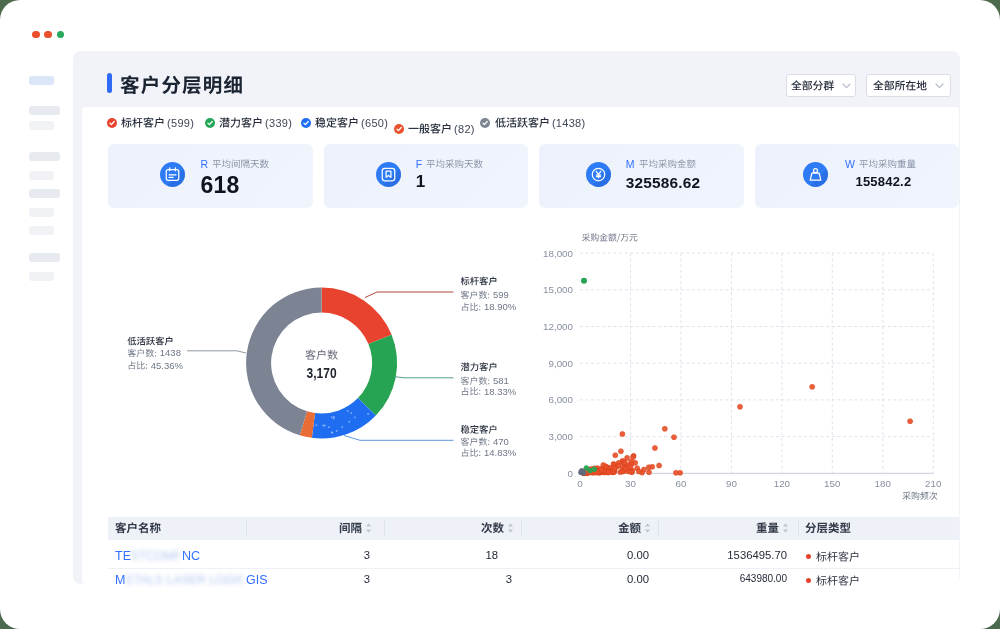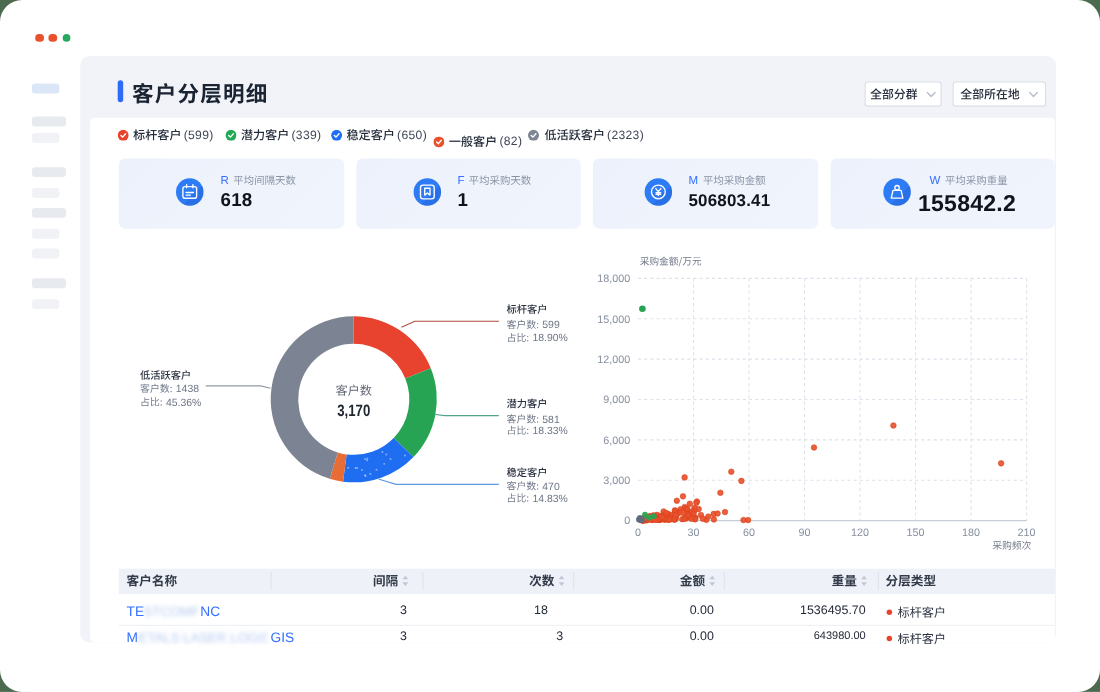--- a/index.html
+++ b/index.html
@@ -133,21 +133,21 @@
       </svg>
       <svg class="t" width="55.0" height="11" viewBox="0 0 55.00 11">
         <g transform="translate(0,9.68) scale(0.011000,-0.011000)" fill="#252d3b">
           <use href="#gm4f4e" x="0.0"></use>
           <use href="#gm6d3b" x="1000.0"></use>
           <use href="#gm8dc3" x="2000.0"></use>
           <use href="#gm5ba2" x="3000.0"></use>
           <use href="#gm6237" x="4000.0"></use>
         </g>
       </svg>
-      <span style="font-size:11px;color:#3e4656;margin-left:2px;letter-spacing:.3px">(2323)</span>
+      <span style="font-size:11px;color:#3e4656;margin-left:2px;letter-spacing:.3px">(1438)</span>
     </div>
 <div class="abs" style="left:108px;top:143.5px;width:204.5px;height:64px;border-radius:6px;
 background:linear-gradient(135deg,#ecf1fb 0%,#f0f5fd 100%)">
 <div class="abs" style="left:52.0px;top:18px;width:25px;height:25px;border-radius:50%;background:#2e7bf6;overflow:hidden">
 <div class="abs" style="left:10px;top:12px;width:30px;height:30px;background:rgba(22,64,160,.18);transform:rotate(45deg)"></div>
 <svg class="abs" style="left:0;top:0" width="25" height="25" viewBox="0 0 26 26">
           <g fill="none" stroke="#fff" stroke-width="1.3" stroke-linecap="round">
             <rect x="6.5" y="8" width="13" height="11" rx="2"></rect>
             <path d="M10 6.2 V9 M16 6.2 V9 M9.5 13.5 h7 M9.5 16 h4"></path>
           </g>
@@ -159,21 +159,21 @@
           <g transform="translate(0,8.36) scale(0.009500,-0.009500)" fill="#8a93a6">
             <use href="#gr5e73" x="0.0"></use>
             <use href="#gr5747" x="1000.0"></use>
             <use href="#gr95f4" x="2000.0"></use>
             <use href="#gr9694" x="3000.0"></use>
             <use href="#gr5929" x="4000.0"></use>
             <use href="#gr6570" x="5000.0"></use>
           </g>
         </svg>
       </div>
-<div class="abs" style="left:92.5px;top:28.5px;font-size:17px;font-weight:bold;color:#10141c;letter-spacing:.2px">618</div>
+<div class="abs" style="left:92.5px;top:28.5px;font-size:23px;font-weight:bold;color:#10141c;letter-spacing:.2px">618</div>
 </div>
 <div class="abs" style="left:323.5px;top:143.5px;width:204.5px;height:64px;border-radius:6px;
 background:linear-gradient(135deg,#ecf1fb 0%,#f0f5fd 100%)">
 <div class="abs" style="left:52.5px;top:18px;width:25px;height:25px;border-radius:50%;background:#2e7bf6;overflow:hidden">
 <div class="abs" style="left:10px;top:12px;width:30px;height:30px;background:rgba(22,64,160,.18);transform:rotate(45deg)"></div>
 <svg class="abs" style="left:0;top:0" width="25" height="25" viewBox="0 0 26 26">
           <g fill="none" stroke="#fff" stroke-width="1.3" stroke-linecap="round" stroke-linejoin="round">
             <rect x="6.5" y="6.5" width="13" height="13" rx="2.5"></rect>
             <path d="M10.5 9.5 h5 v6.5 l-2.5 -2 l-2.5 2 z"></path>
           </g>
@@ -211,21 +211,21 @@
           <g transform="translate(0,8.36) scale(0.009500,-0.009500)" fill="#8a93a6">
             <use href="#gr5e73" x="0.0"></use>
             <use href="#gr5747" x="1000.0"></use>
             <use href="#gr91c7" x="2000.0"></use>
             <use href="#gr8d2d" x="3000.0"></use>
             <use href="#gr91d1" x="4000.0"></use>
             <use href="#gr989d" x="5000.0"></use>
           </g>
         </svg>
       </div>
-<div class="abs" style="left:86.8px;top:30.7px;font-size:15.4px;font-weight:bold;color:#10141c;letter-spacing:.2px">506803.41</div>
+<div class="abs" style="left:86.8px;top:30.7px;font-size:15.4px;font-weight:bold;color:#10141c;letter-spacing:.2px">325586.62</div>
 </div>
 <div class="abs" style="left:754.5px;top:143.5px;width:204.5px;height:64px;border-radius:6px;
 background:linear-gradient(135deg,#ecf1fb 0%,#f0f5fd 100%)">
 <div class="abs" style="left:48.5px;top:18px;width:25px;height:25px;border-radius:50%;background:#2e7bf6;overflow:hidden">
 <div class="abs" style="left:10px;top:12px;width:30px;height:30px;background:rgba(22,64,160,.18);transform:rotate(45deg)"></div>
 <svg class="abs" style="left:0;top:0" width="25" height="25" viewBox="0 0 26 26">
           <g fill="none" stroke="#fff" stroke-width="1.3" stroke-linecap="round" stroke-linejoin="round">
             <path d="M9.2 11.5 h7.6 l1.7 7.3 h-11 z"></path>
             <circle cx="13" cy="9" r="2.1"></circle>
           </g>
@@ -237,21 +237,21 @@
           <g transform="translate(0,8.36) scale(0.009500,-0.009500)" fill="#8a93a6">
             <use href="#gr5e73" x="0.0"></use>
             <use href="#gr5747" x="1000.0"></use>
             <use href="#gr91c7" x="2000.0"></use>
             <use href="#gr8d2d" x="3000.0"></use>
             <use href="#gr91cd" x="4000.0"></use>
             <use href="#gr91cf" x="5000.0"></use>
           </g>
         </svg>
       </div>
-<div class="abs" style="left:80px;top:30.7px;font-size:21px;font-weight:bold;color:#10141c;letter-spacing:.2px">155842.2</div>
+<div class="abs" style="left:101px;top:30.7px;font-size:13px;font-weight:bold;color:#10141c;letter-spacing:.2px">155842.2</div>
 </div>
 <svg class="abs" style="left:82px;top:225px" width="877" height="287" viewBox="82 225 877 287">
       <path d="M321.60 287.50 A75.5 75.5 0 0 1 391.62 334.77 L368.44 344.12 A50.5 50.5 0 0 0 321.60 312.50 Z" fill="#e7432e"></path>
       <path d="M391.62 334.77 A75.5 75.5 0 0 1 375.88 415.47 L357.91 398.10 A50.5 50.5 0 0 0 368.44 344.12 Z" fill="#27a453"></path>
       <path d="M375.88 415.47 A75.5 75.5 0 0 1 311.86 437.87 L315.08 413.08 A50.5 50.5 0 0 0 357.91 398.10 Z" fill="#1f6ef2"></path>
       <path d="M311.86 437.87 A75.5 75.5 0 0 1 299.85 435.30 L307.05 411.36 A50.5 50.5 0 0 0 315.08 413.08 Z" fill="#e86c35"></path>
       <path d="M299.85 435.30 A75.5 75.5 0 0 1 321.60 287.50 L321.60 312.50 A50.5 50.5 0 0 0 307.05 411.36 Z" fill="#7c8494"></path>
       <circle cx="355.0" cy="417.3" r="0.9" fill="#fff" fill-opacity=".45"></circle>
       <circle cx="349.3" cy="421.7" r="0.9" fill="#fff" fill-opacity=".45"></circle>
       <circle cx="334.0" cy="416.8" r="0.9" fill="#fff" fill-opacity=".45"></circle>

